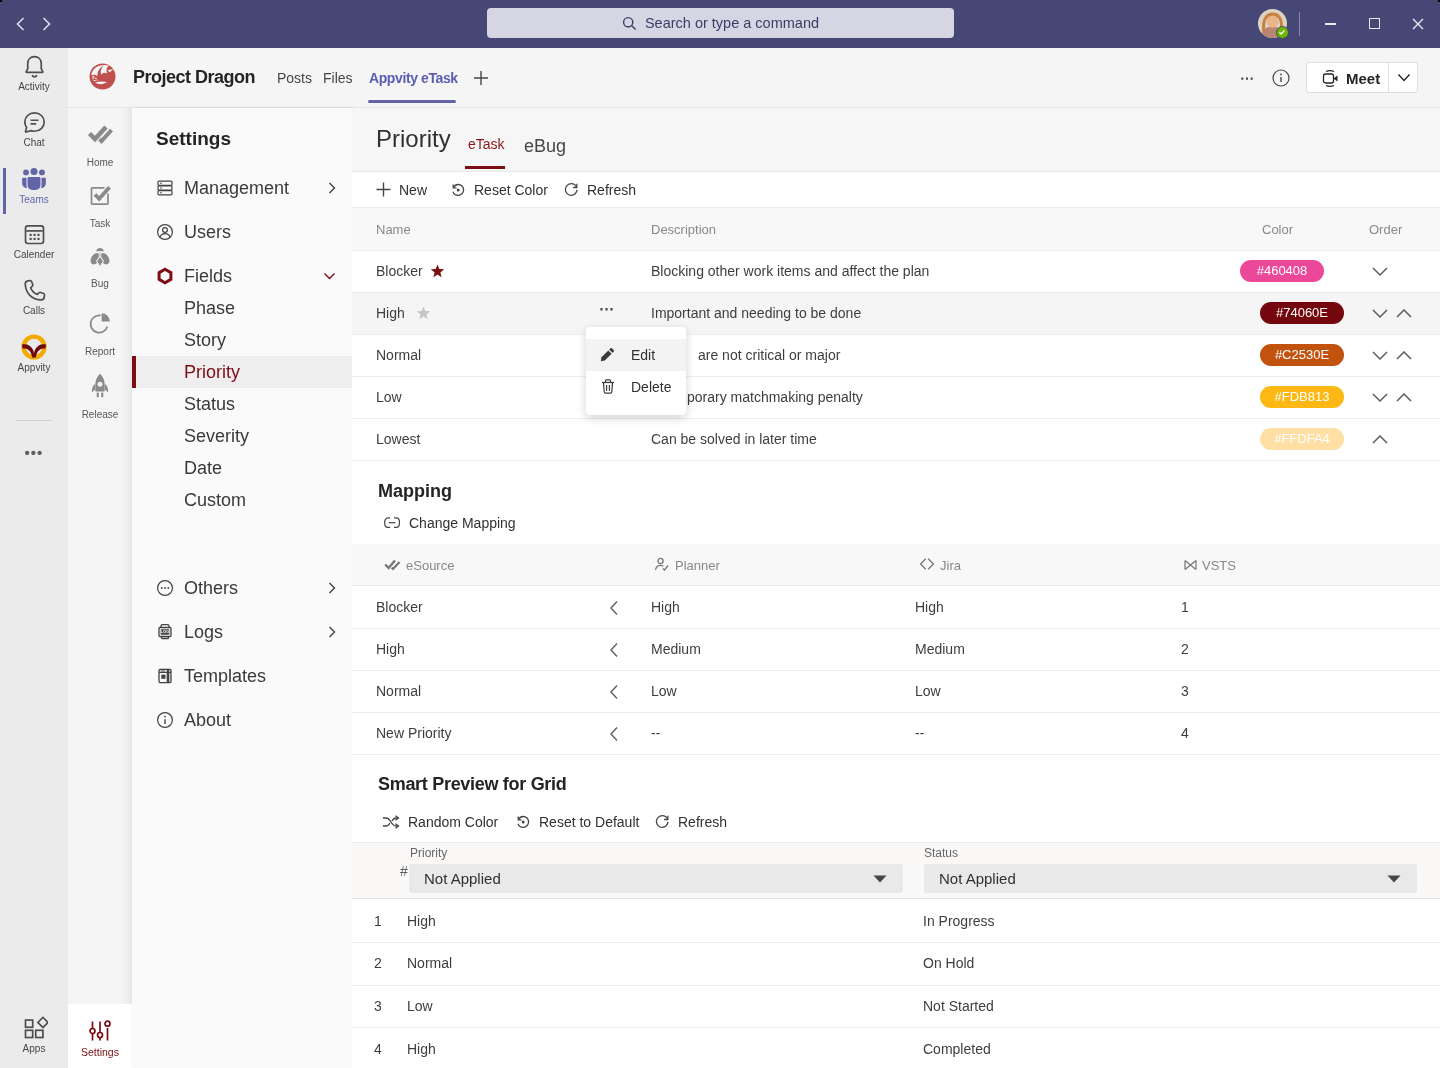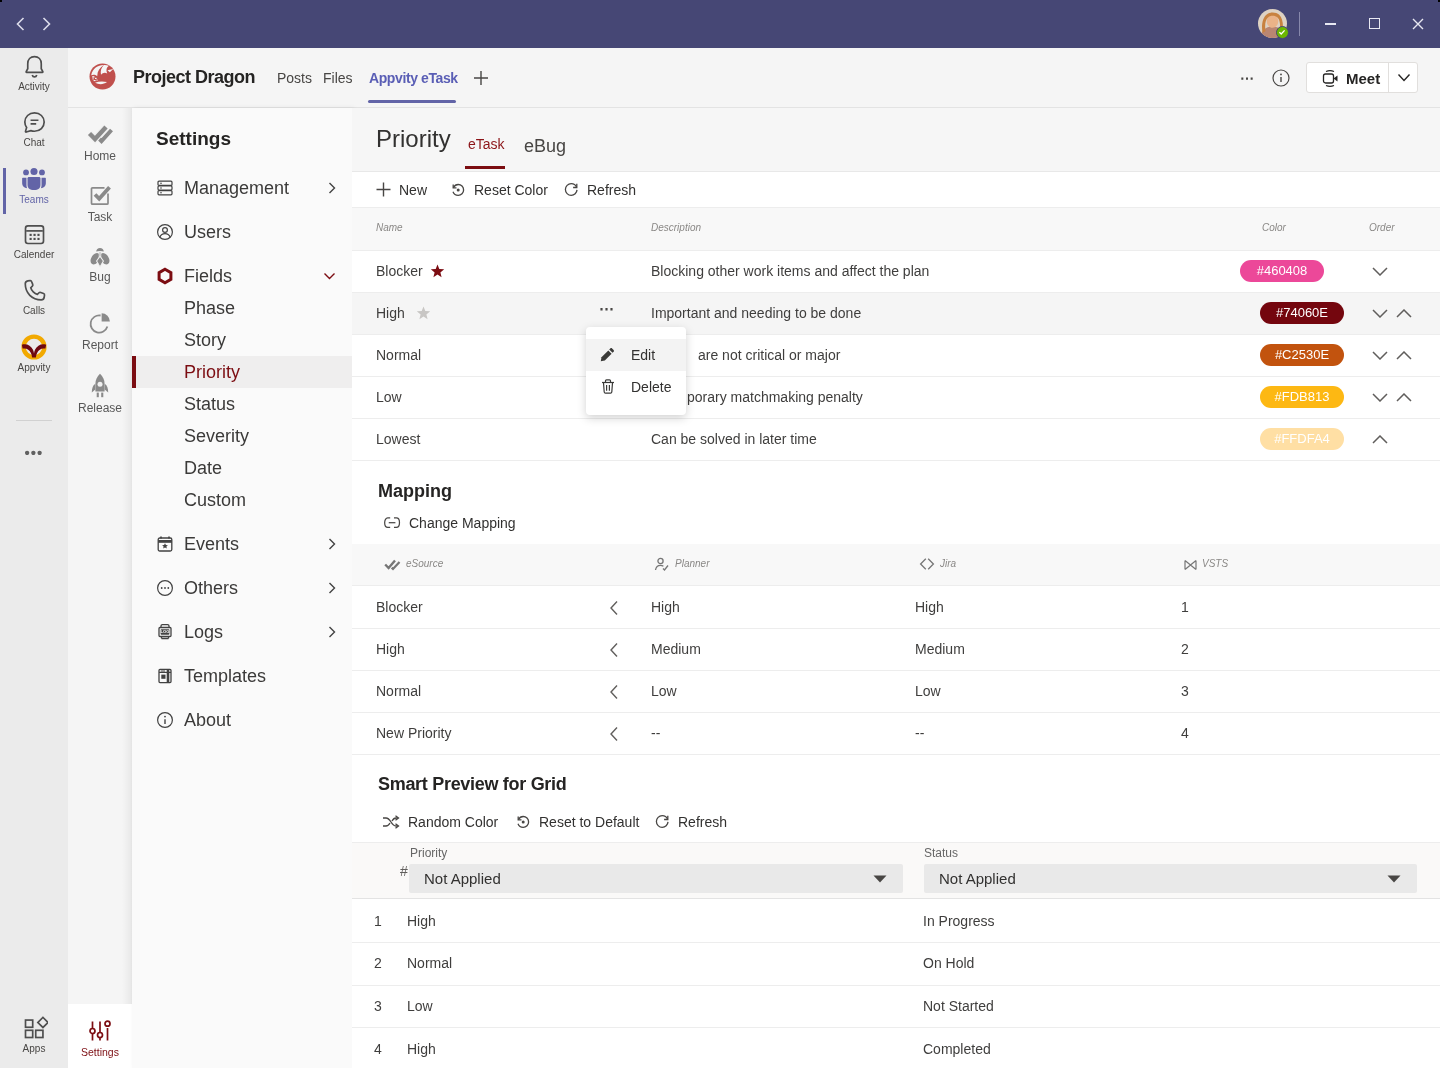--- a/index.html
+++ b/index.html
@@ -19,57 +19,64 @@
   .railitem { position:absolute; left:0; width:68px; height:56px; text-align:center; color:#4a4a4a; }
   .railitem svg { display:block; margin:5px auto 0 auto; }
   .railitem .rlbl { display:block; font-size:10px; margin-top:1px; color:#484644; }
   .railitem.sel .rlbl { color:#6264a7; }
   #railbar { position:absolute; left:3px; top:120px; width:3px; height:46px; background:#6264a7; }
 
   
   #rail2 { position:absolute; left:68px; top:108px; width:64px; height:960px; background:#f5f5f5; }
   .r2item { position:absolute; left:0; width:64px; text-align:center; }
   .r2item svg { display:block; margin:0 auto; }
-  .r2item .rlbl { display:block; font-size:12px; margin-top:2px; color:#585858; }
+  .r2item .rlbl { display:block; font-size:10px; margin-top:10px; color:#585858; }
   #settingsitem { position:absolute; left:0; top:896px; width:64px; height:64px; background:#fff; text-align:center; }
   #settingsitem .rlbl { color:#7c0d12; font-size:10.5px; margin-top:2px; display:block; }
   #settingsitem svg { display:block; margin:14px auto 0 auto; }
 
   
   #theader { position:absolute; left:68px; top:48px; width:1372px; height:60px; background:#f5f5f5; border-bottom:1px solid #e3e3e3; }
 
   
   #snav { position:absolute; left:132px; top:108px; width:220px; height:960px; background:#fafafa; box-shadow:2px 0 5px rgba(0,0,0,0.08); }
   .navrow { position:absolute; left:0; width:220px; height:32px; }
   .navrow .nicon { position:absolute; left:24px; top:50%; transform:translateY(-50%); }
   .navrow .nlbl { position:absolute; left:52px; top:50%; transform:translateY(-50%); font-size:18px; color:#3b3a39; }
   .navrow .nchev { position:absolute; right:16px; top:50%; transform:translateY(-50%); }
 
   
   #main { position:absolute; left:352px; top:108px; width:1088px; height:960px; background:#fff; }
   .sep { position:absolute; left:0; width:1088px; height:1px; background:#ededed; }
   .celltext { position:absolute; font-size:14px; color:#3f3e3d; white-space:nowrap; }
-  .hdrtext { position:absolute; font-size:10px; color:#8a8886; white-space:nowrap;font-style:italic; }
+  .hdrtext { position:absolute; font-size:13px; color:#8a8886; white-space:nowrap; }
   .toolbtn { position:absolute; display:flex; align-items:center; font-size:14px; color:#323130; white-space:nowrap; }
   .toolbtn svg { margin-right:8px; }
   .pill { position:absolute; width:84px; height:22px; border-radius:11px; color:#fff; font-size:13px; line-height:22px; text-align:center; }
   h2.sech { position:absolute; font-size:18px; font-weight:bold; color:#252423; }
 </style>
 </head>
 <body>
 <div id="app">
   <div id="titlebar">
     <div class="abs" style="left:0;top:0;width:2px;height:2px;background:#000"></div>
     <div class="abs" style="left:1438px;top:0;width:2px;height:2px;background:#000"></div>
     <svg class="abs" style="left:14px;top:16px" width="14" height="16" viewBox="0 0 14 16">
         <path d="M9.5 2 L3.5 8 L9.5 14" fill="none" stroke="#dcdcea" stroke-width="1.6"></path>
       </svg>
     <svg class="abs" style="left:39px;top:16px" width="14" height="16" viewBox="0 0 14 16">
         <path d="M4.5 2 L10.5 8 L4.5 14" fill="none" stroke="#dcdcea" stroke-width="1.6"></path>
       </svg>
+    <div id="searchbox">
+      <svg width="15" height="15" viewBox="0 0 15 15">
+          <circle cx="6.2" cy="6.2" r="4.6" fill="none" stroke="#3c3d66" stroke-width="1.4"></circle>
+          <path d="M9.8 9.8 L13.6 13.6" stroke="#3c3d66" stroke-width="1.4"></path>
+        </svg>
+      Search or type a command
+    </div>
     <div class="abs" style="left:1258px;top:9px;width:29px;height:29px;border-radius:50%;background:#ded2c2;overflow:hidden">
       <svg width="29" height="29" viewBox="0 0 29 29">
         <path d="M3 29 C3 21 8 17.5 14.5 17.5 C21 17.5 26 21 26 29 Z" fill="#b98672"></path>
         <ellipse cx="14.5" cy="12" rx="5.8" ry="6.8" fill="#eab388"></ellipse>
         <path d="M4.5 24 C3.2 16 4.5 8.5 9 5.2 C12.5 2.6 18 2.8 21.2 5.8 C24.8 9.2 25.6 16 24.5 24 L21.8 22 C22.6 15.5 21.8 10.8 19.5 8.6 C17 6.2 12.5 6.2 10 8.5 C7.4 10.9 6.6 15.6 7.5 22.2 Z" fill="#c8823f"></path>
       </svg>
     </div>
     <div class="abs" style="left:1276px;top:26px;width:13px;height:13px;border-radius:50%;background:#6bb700;border:1.5px solid #464775">
       <svg width="10" height="10" viewBox="0 0 10 10" style="display:block">
           <path d="M2.4 5.2 L4.2 7 L7.6 3.4" fill="none" stroke="#fff" stroke-width="1.3"></path>
@@ -315,32 +322,20 @@
     <div class="navrow" style="top:312px">
         <span class="nlbl">Severity</span>
       </div>
     <div class="navrow" style="top:344px">
         <span class="nlbl">Date</span>
       </div>
     <div class="navrow" style="top:376px">
         <span class="nlbl">Custom</span>
       </div>
 
-    <div class="navrow" style="top:416px;height:40px">
-      <svg class="nicon" width="18" height="18" viewBox="0 0 18 18">
-          <rect x="2.2" y="3" width="13.6" height="13" rx="1.5" fill="none" stroke="#424242" stroke-width="1.3"></rect>
-          <path d="M2.2 6.4 L15.8 6.4" stroke="#424242" stroke-width="2.8"></path>
-          <path d="M5 1.4 L5 3.6 M13 1.4 L13 3.6" stroke="#424242" stroke-width="1.6"></path>
-          <path d="M9 8.2 L9.9 10 L11.9 10.2 L10.4 11.6 L10.8 13.6 L9 12.6 L7.2 13.6 L7.6 11.6 L6.1 10.2 L8.1 10 Z" fill="#424242"></path>
-        </svg>
-      <span class="nlbl">Events</span>
-      <svg class="nchev" width="8" height="13" viewBox="0 0 8 13">
-          <path d="M1.5 1.5 L6.5 6.5 L1.5 11.5" fill="none" stroke="#424242" stroke-width="1.4"></path>
-        </svg>
-    </div>
     <div class="navrow" style="top:460px;height:40px">
       <svg class="nicon" width="18" height="18" viewBox="0 0 18 18">
           <circle cx="9" cy="9" r="7.4" fill="none" stroke="#424242" stroke-width="1.2"></circle>
           <g fill="#424242">
             <circle cx="5.7" cy="9" r="0.9"></circle>
             <circle cx="9" cy="9" r="0.9"></circle>
             <circle cx="12.3" cy="9" r="0.9"></circle>
           </g>
         </svg>
       <span class="nlbl">Others</span>

